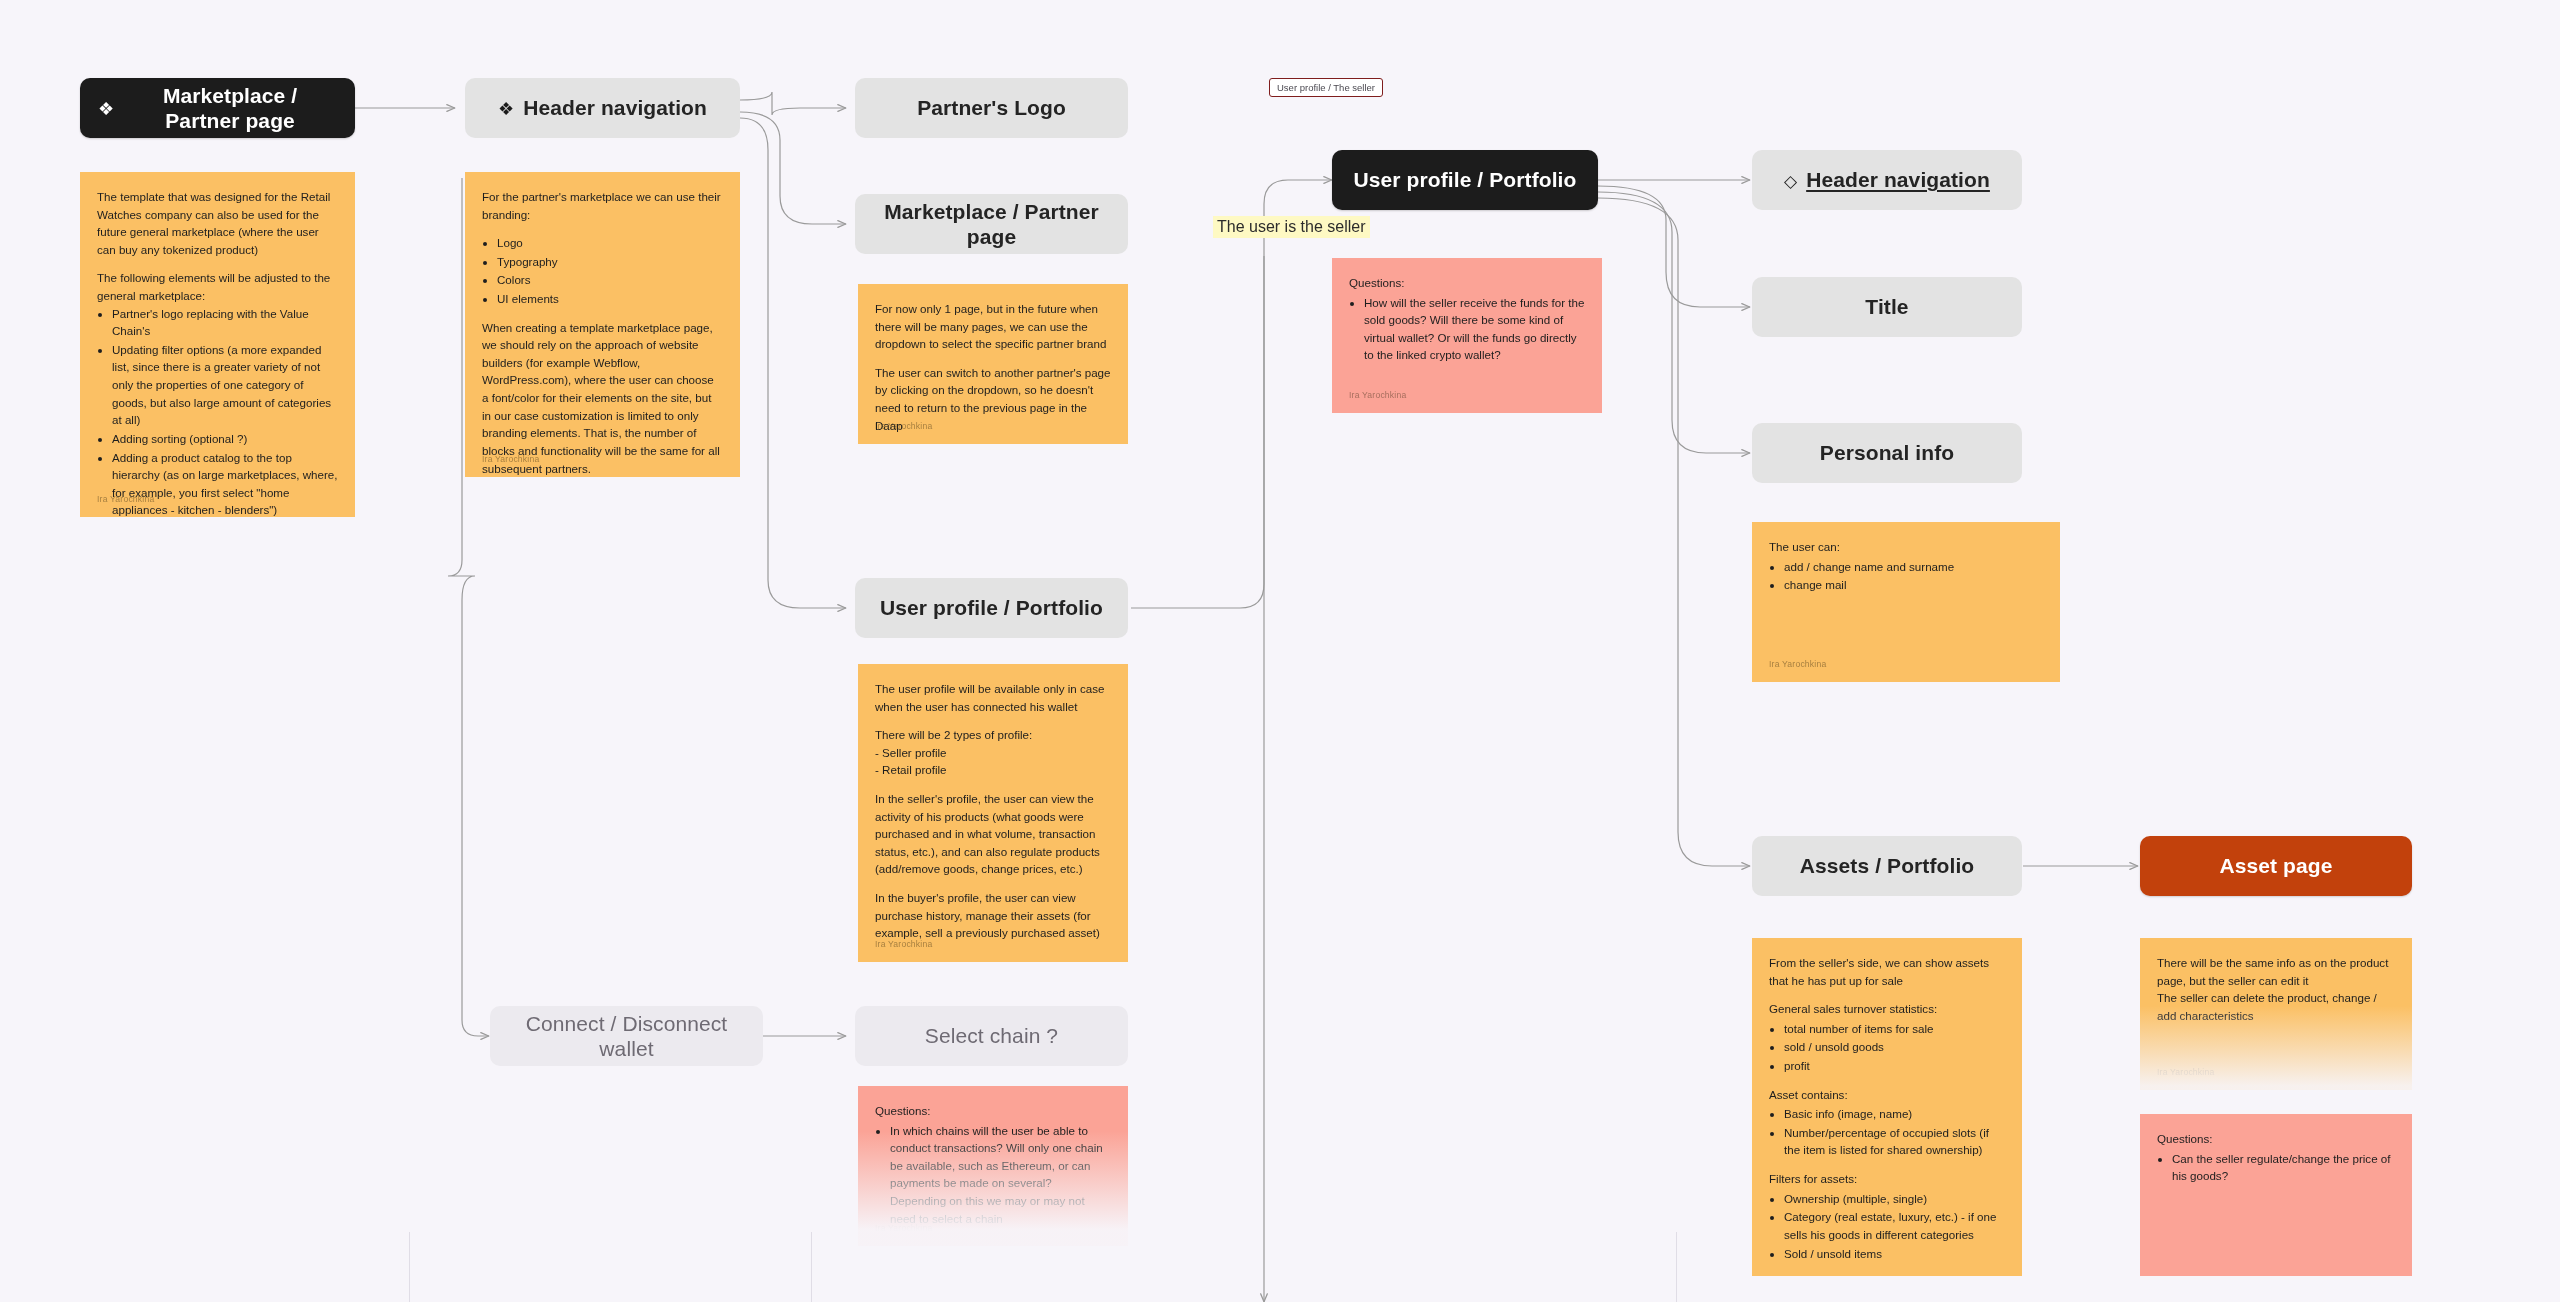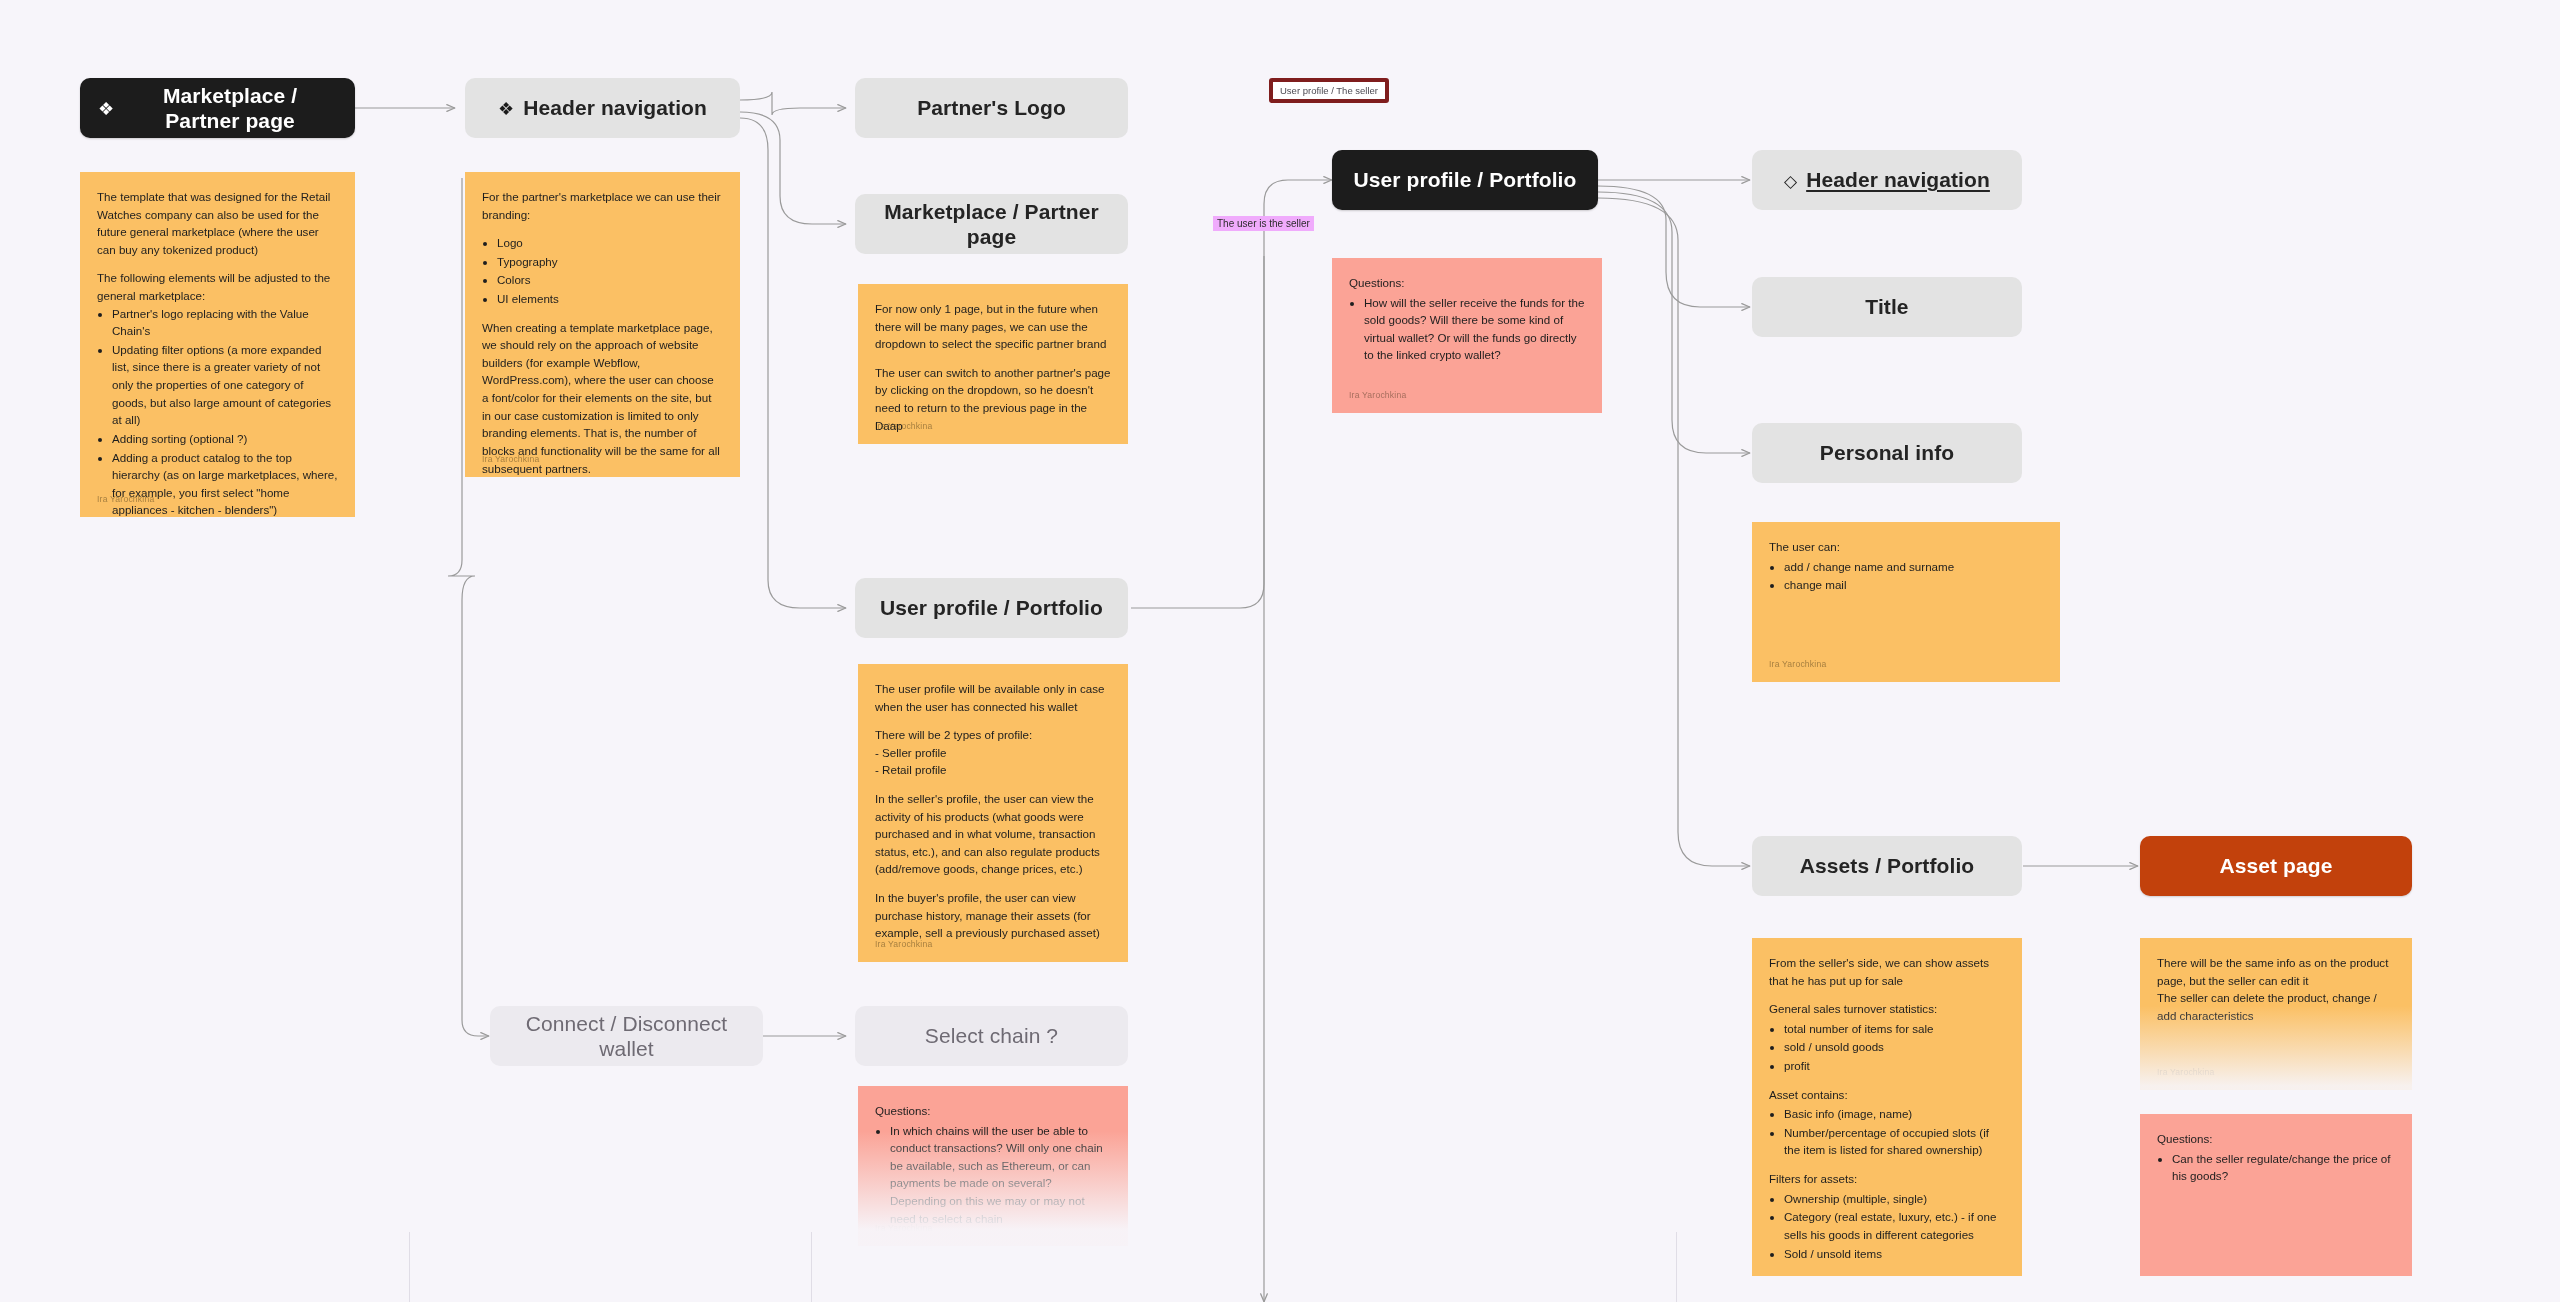--- a/index.html
+++ b/index.html
@@ -134,34 +134,34 @@
     left: 0; right: 0; bottom: 0;
     height: 55%;
     background: linear-gradient(to bottom, rgba(247,245,250,0) 0%, rgba(247,245,250,.92) 95%);
     pointer-events: none;
   }
 
   
   .frame-label {
     position: absolute;
     background: #ffffff;
-    border: 4px solid #7f1d1d;
+    border: 1px solid #7f1d1d;
     border-radius: 3px;
     padding: 3px 7px;
     font-size: 9.5px;
     color: #4c4a52;
     z-index: 4;
     white-space: nowrap;
   }
   
   .edge-label {
     position: absolute;
-    font-size: 10px;
+    font-size: 16px;
     color: #2c2c2c;
-    background: #f0abfc;
+    background: #fef9c3;
     padding: 2px 4px;
     z-index: 4;
     white-space: nowrap;
   }
   
   .frame-divider {
     position: absolute;
     width: 1px;
     background: #e0dde6;
     z-index: 1;

